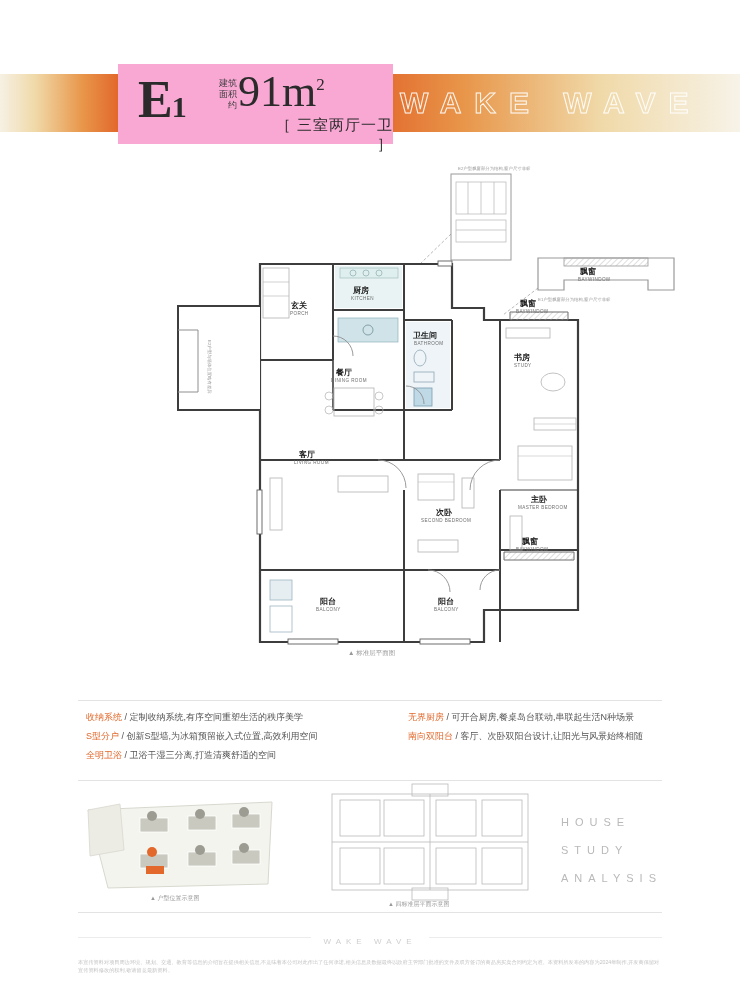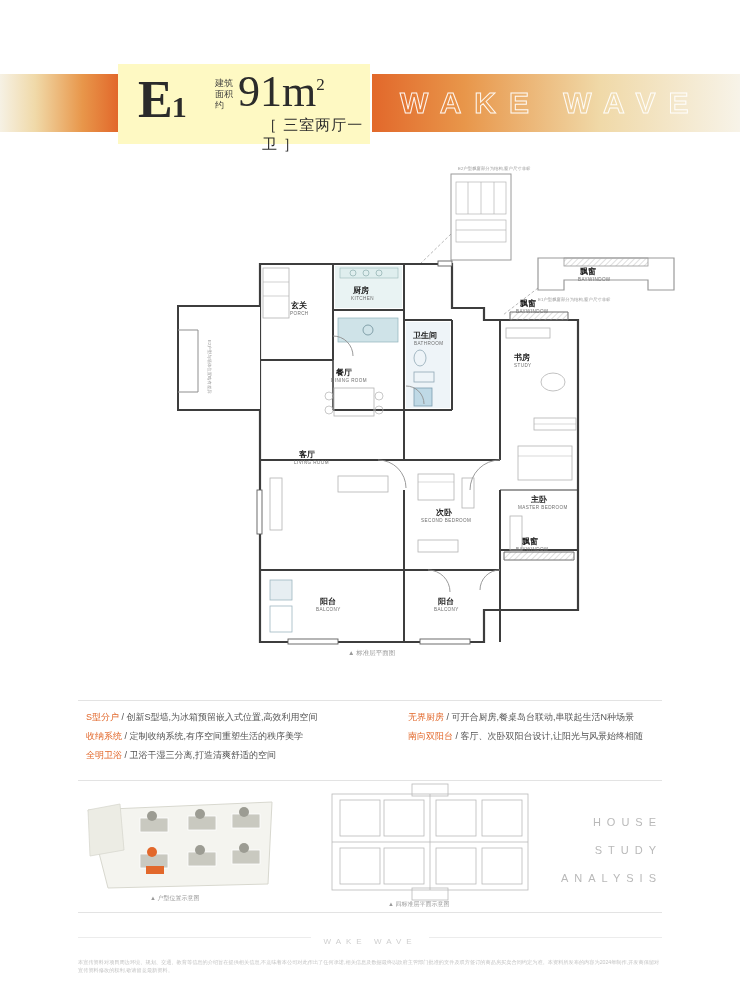--- a/index.html
+++ b/index.html
@@ -32,22 +32,23 @@
   .hdr-right-bar .wavetext {
     position: absolute; left: 28px; top: 12px;
     font-size: 30px; letter-spacing: 13px;
     font-weight: bold;
     color: transparent;
     -webkit-text-stroke: 1px rgba(255,255,255,0.92);
     white-space: nowrap;
   }
   .hdr-center {
     position: absolute; left: 118px; top: 0;
-    width: 252px; height: 80px;
-    background: #fef9c3;
+    width: 275px; height: 80px;
+    background: #f9a8d4;
+    text-align: right;
   }
   .e1 {
     position: absolute; left: 20px; top: 6px;
     font-family: "Liberation Serif", serif;
     font-size: 52px; font-weight: bold; color: #2b2b2b;
     letter-spacing: -1px;
   }
   .e1 sub { font-size: 30px; font-weight: bold; vertical-align: baseline; }
   .area-lbl {
     position: absolute; left: 97px; top: 14px;
@@ -90,21 +91,21 @@
 
   
   .analysis { position: absolute; left: 0; top: 780px; width: 740px; height: 140px; }
   .an-rule-top {
     position: absolute; left: 78px; top: 0; width: 584px; height: 1px; background: #e3e3e3;
   }
   .an-rule-bot {
     position: absolute; left: 78px; top: 132px; width: 584px; height: 1px; background: #e3e3e3;
   }
   .an-cap { position: absolute; font-size: 6px; color: #999; }
-  .an-words { position: absolute; right: 78px; top: 28px; text-align: right; }
+  .an-words { position: absolute; right: 78px; top: 28px; text-align: left; }
   .an-words div {
     font-size: 11px; letter-spacing: 6px; color: #b9b9b9; line-height: 28px;
   }
   .brandstrip {
     position: absolute; left: 0; top: 930px; width: 740px; text-align: center;
   }
   .brandstrip .line {
     position: absolute; left: 78px; top: 7px; width: 584px; height: 1px; background: #ececec;
   }
   .brandstrip span {
@@ -302,22 +303,22 @@
     <rect x="209" y="330" width="5" height="44" fill="#fff" stroke="#5d5d5d" stroke-width="0.9"></rect>
     <rect x="390" y="101" width="14" height="5" fill="#fff" stroke="#5d5d5d" stroke-width="0.9"></rect>
   </g>
 </svg>
 <div class="plan-caption">▲ 标准层平面图</div>
 </div>
 
 <div class="features">
   <div class="feat-rule"></div>
   <div class="feat-col left">
+    <div><span class="feat-key">收纳系统</span> <span class="feat-val">/ 定制收纳系统,有序空间重塑生活的秩序美学</span></div>
     <div><span class="feat-key">S型分户</span> <span class="feat-val">/ 创新S型墙,为冰箱预留嵌入式位置,高效利用空间</span></div>
-    <div><span class="feat-key">收纳系统</span> <span class="feat-val">/ 定制收纳系统,有序空间重塑生活的秩序美学</span></div>
     <div><span class="feat-key">全明卫浴</span> <span class="feat-val">/ 卫浴干湿三分离,打造清爽舒适的空间</span></div>
   </div>
   <div class="feat-col right">
     <div><span class="feat-key">无界厨房</span> <span class="feat-val">/ 可开合厨房,餐桌岛台联动,串联起生活N种场景</span></div>
     <div><span class="feat-key">南向双阳台</span> <span class="feat-val">/ 客厅、次卧双阳台设计,让阳光与风景始终相随</span></div>
   </div>
 </div>
 
 <div class="analysis">
   <div class="an-rule-top"></div>

